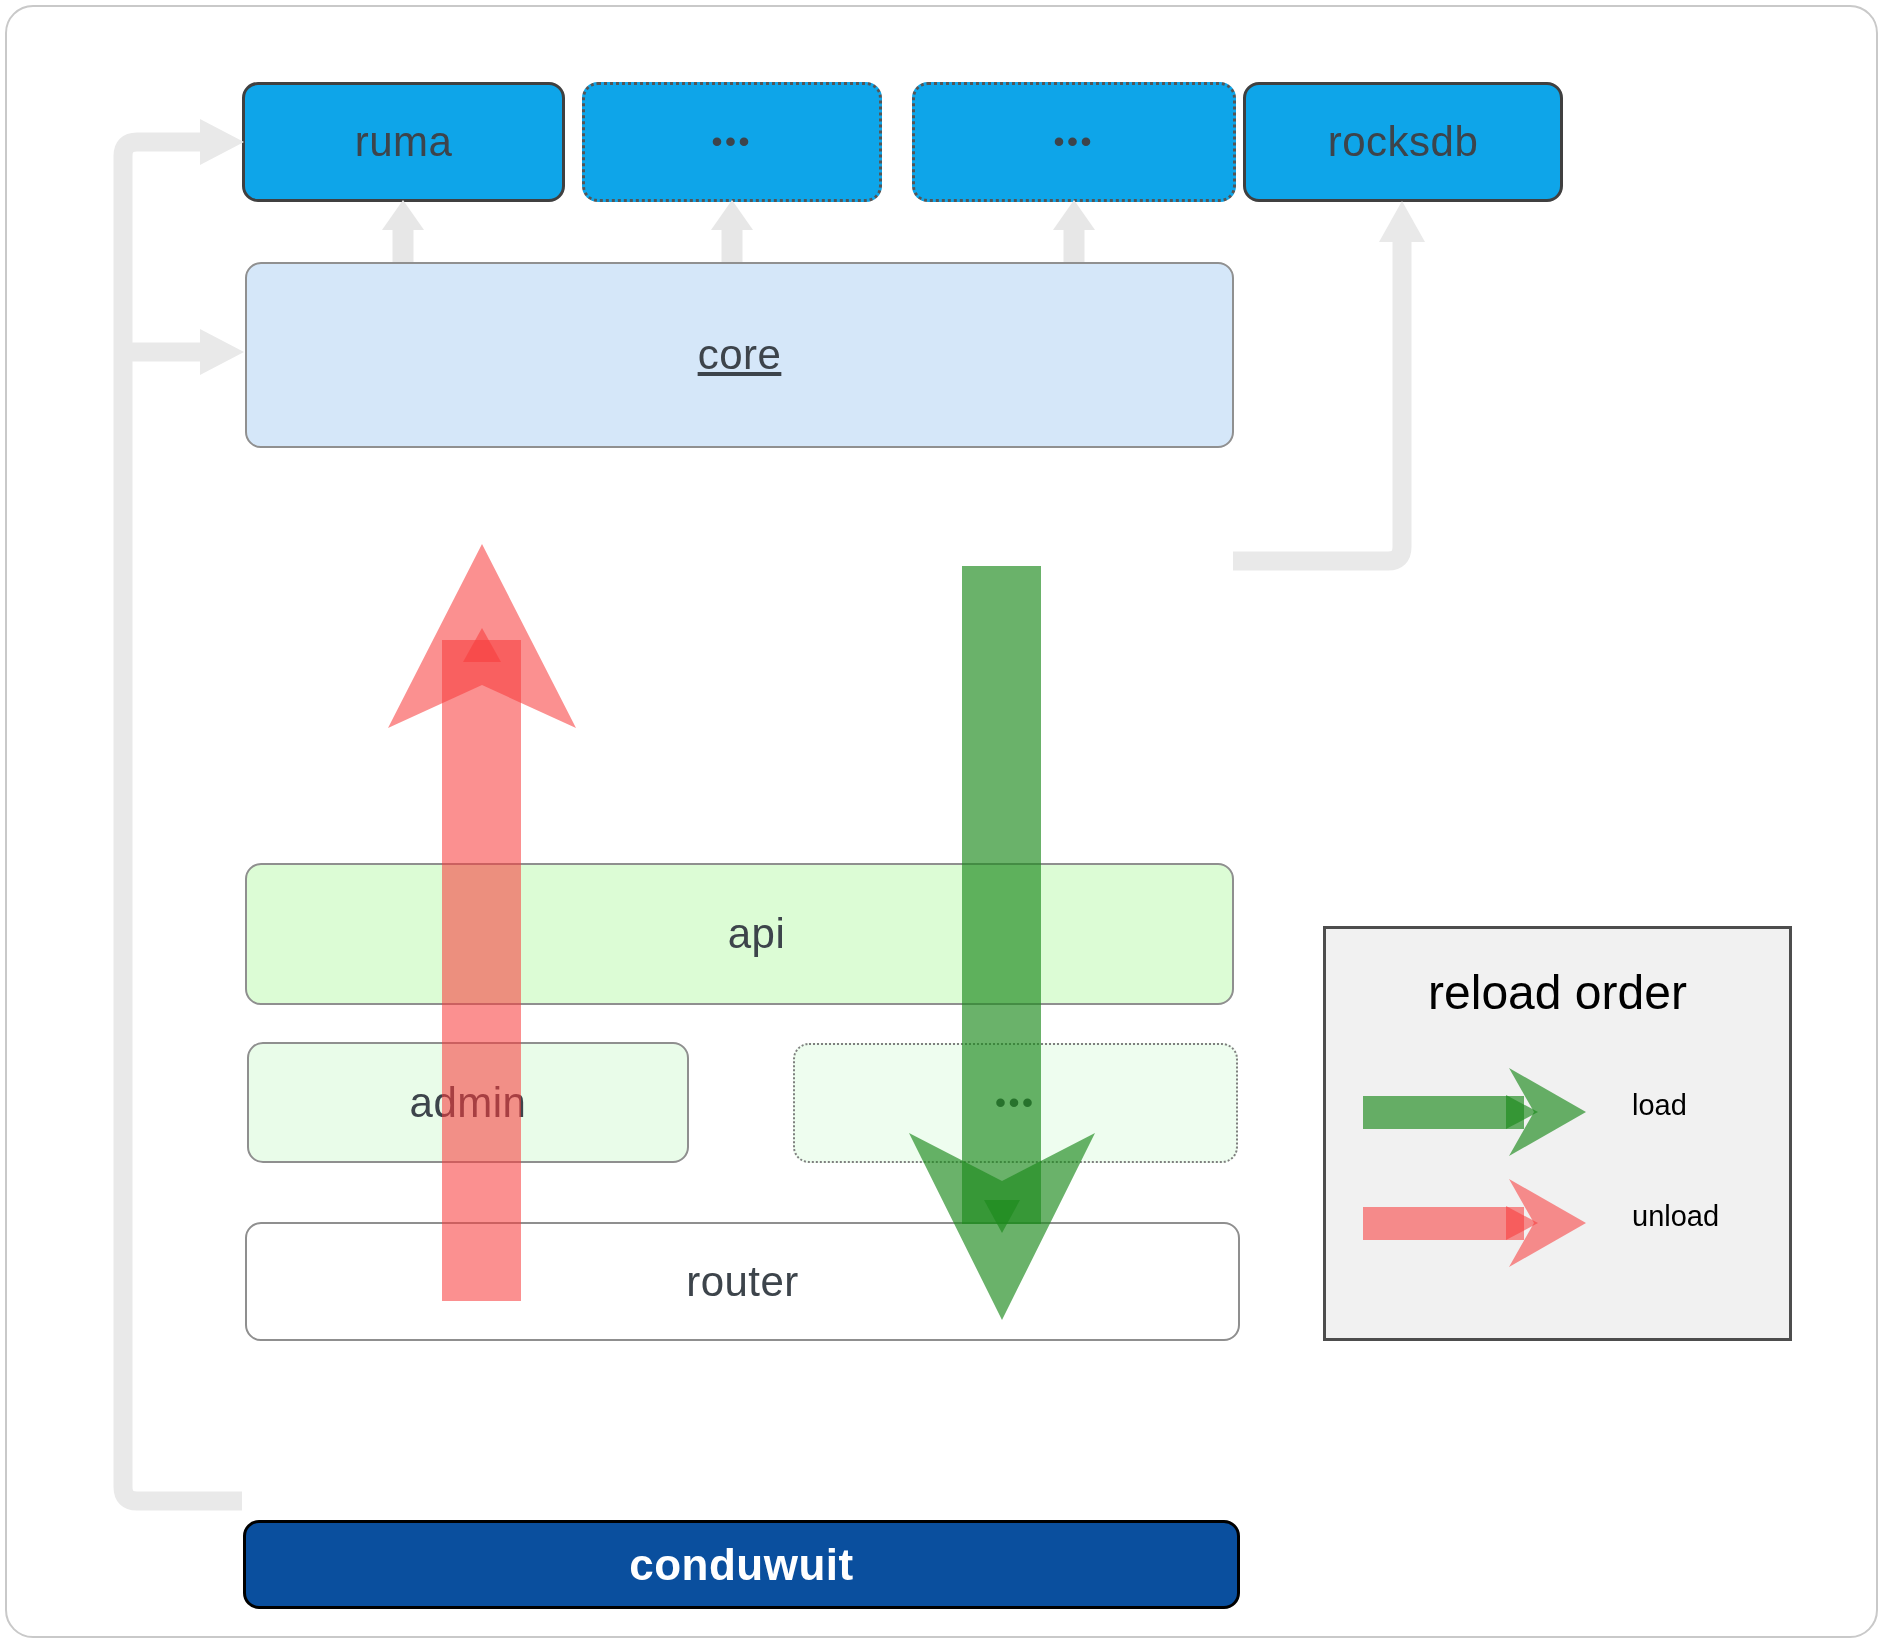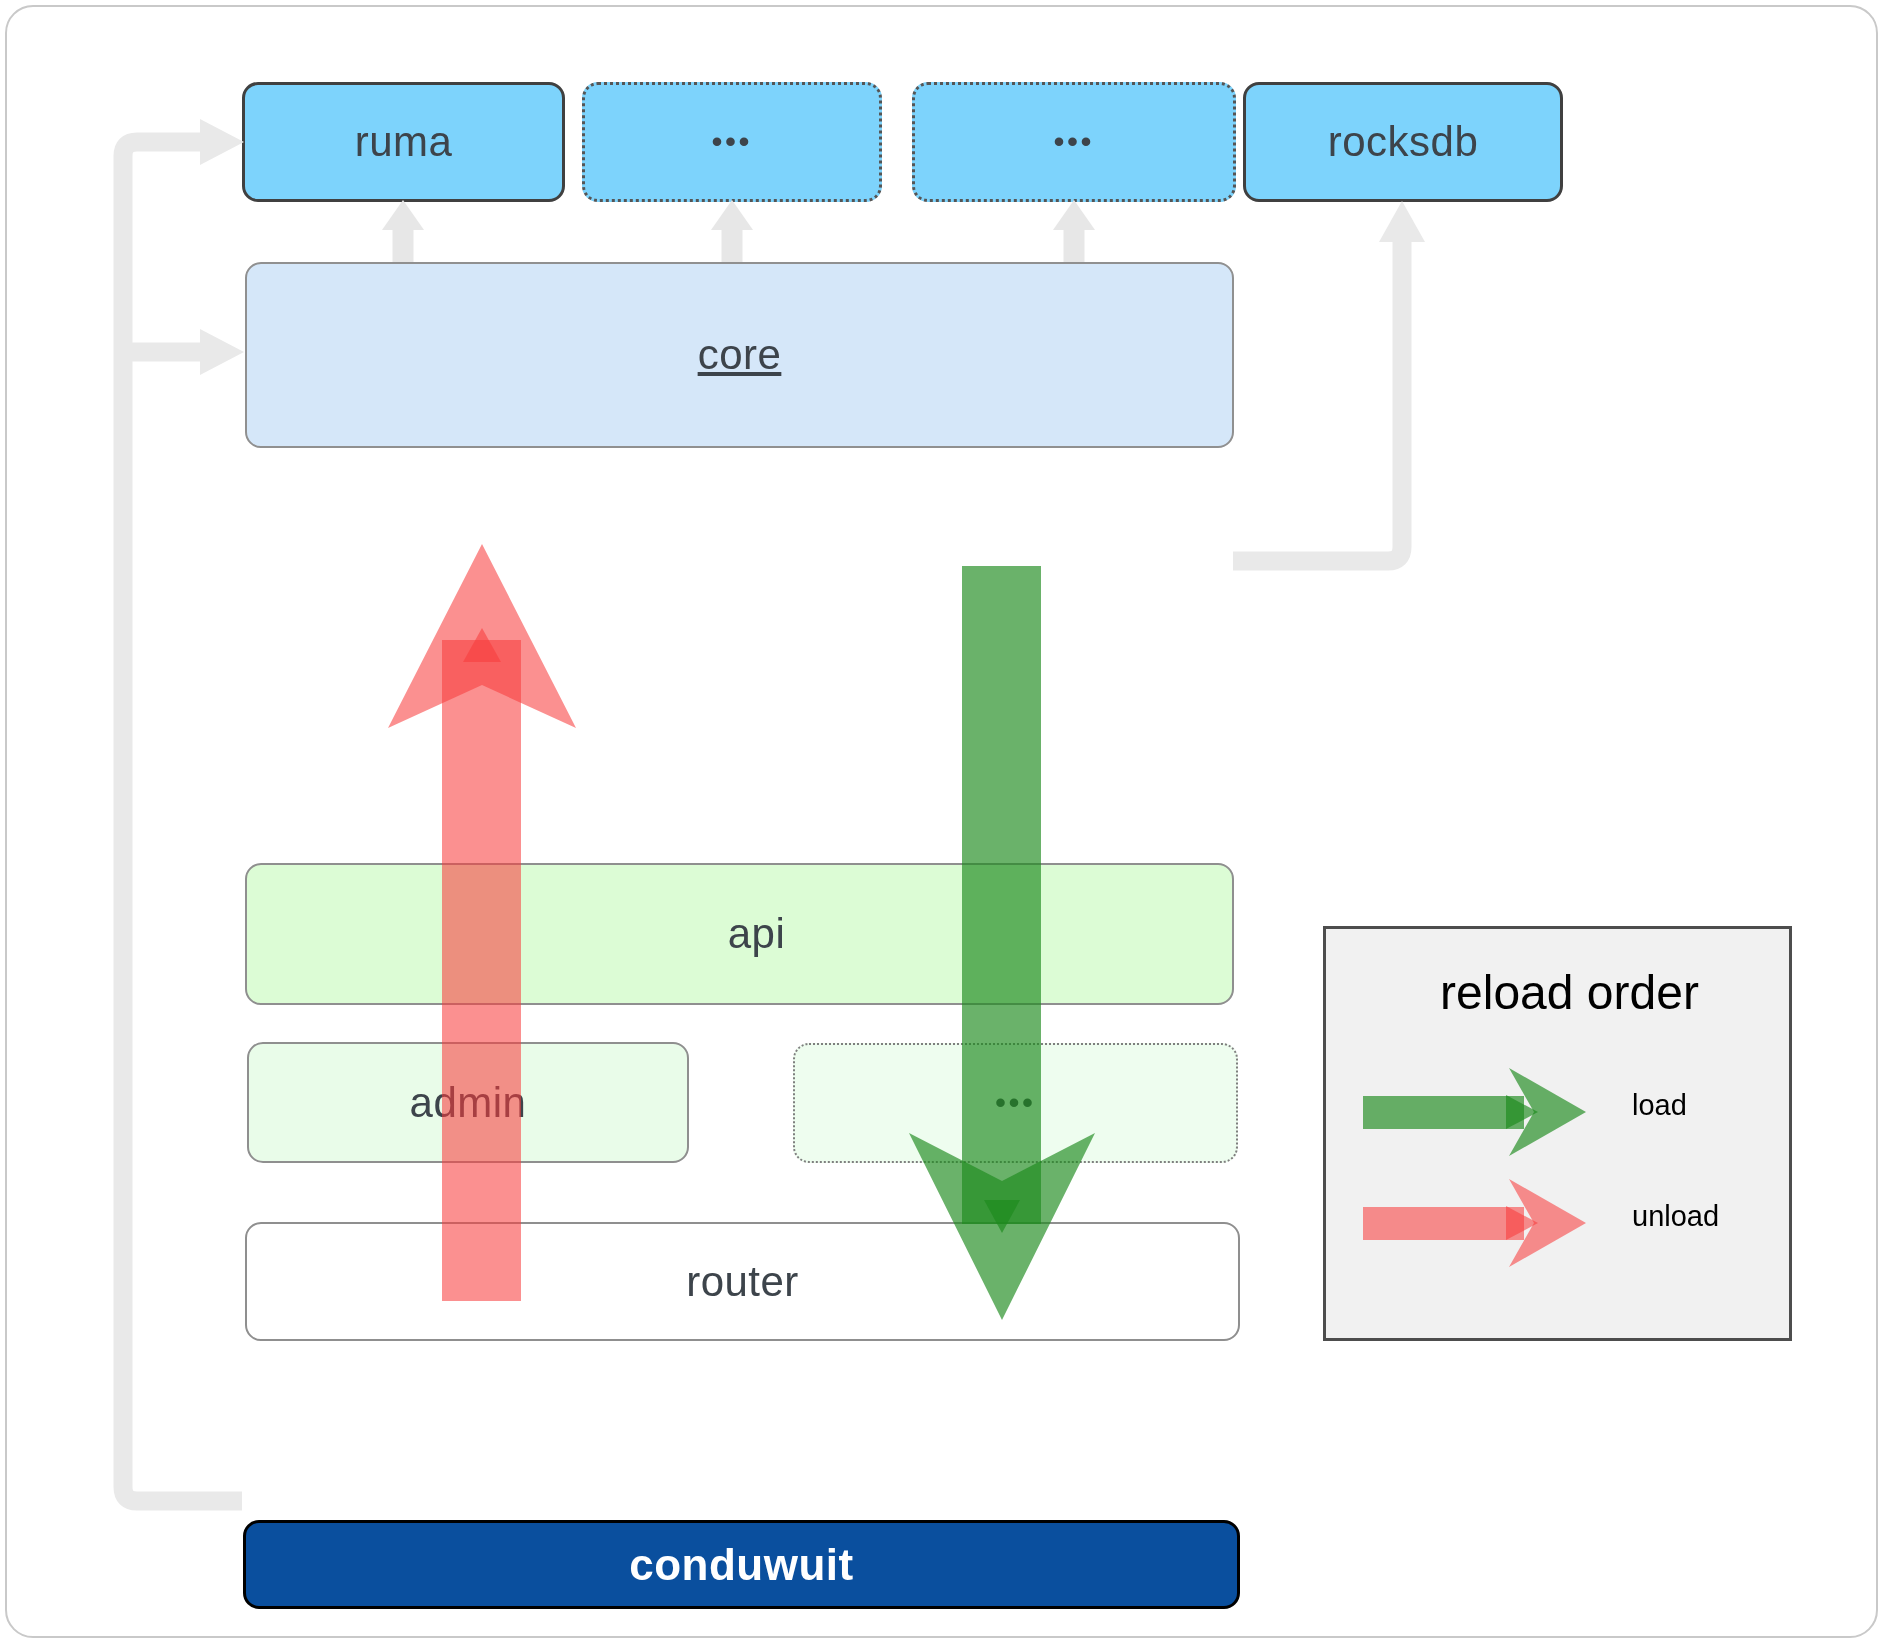--- a/index.html
+++ b/index.html
@@ -9,40 +9,40 @@
   }
   .frame{
     position:absolute;left:5px;top:5px;width:1869px;height:1629px;
     border:2px solid #c9c9c9;border-radius:28px;pointer-events:none;
   }
   .box{
     position:absolute;display:flex;align-items:center;justify-content:center;
     border-radius:16px;box-sizing:border-box;
     font-size:42px;color:#3d444b;letter-spacing:0.5px;
   }
-  .peach{background:#7dd3fc;}
+  .peach{background:#0ea5e9;}
   .solid-dark{border:3px solid #404040;}
   .dotted-dark{border:3px dotted #555555;}
   .dotted-gray{border:2px dotted #7f7f7f;}
   .core{background:#d5e7f9;border:2px solid #909090;}
   .database{background:#a1fa98;border:2px solid #7a7a7a;}
   .service{background:#cbfcc4;border:2px solid #8f8f8f;}
   .api{background:#dcfcd5;border:2px solid #8f8f8f;}
   .admin{background:#e9fce9;border:2px solid #8f8f8f;}
   .dots3{background:#eefdef;}
   .router{background:#ffffff;border:2px solid #8f8f8f;}
   .conduwuit{background:#0a4f9e;border:3px solid #000000;color:#ffffff;font-weight:700;font-size:44px;}
   .ellipsis-label{font-weight:700;font-size:30px;letter-spacing:3px;}
   .legend{
     position:absolute;left:1323px;top:926px;width:469px;height:415px;
     background:#f1f1f1;border:3px solid #4d4d4d;box-sizing:border-box;
   }
   .legend-title{
     position:absolute;left:0;top:36px;width:100%;text-align:center;
-    font-size:48px;color:#000000;margin-left:12px;
+    font-size:48px;color:#000000;
   }
   .legend-label{
     position:absolute;font-size:29px;color:#000000;line-height:1;
   }
   .legend-label.load{left:1632px;top:1091px;}
   .legend-label.unload{left:1632px;top:1202px;}
   svg.overlay{position:absolute;left:0;top:0;pointer-events:none;}
 </style>
 </head>
 <body>

